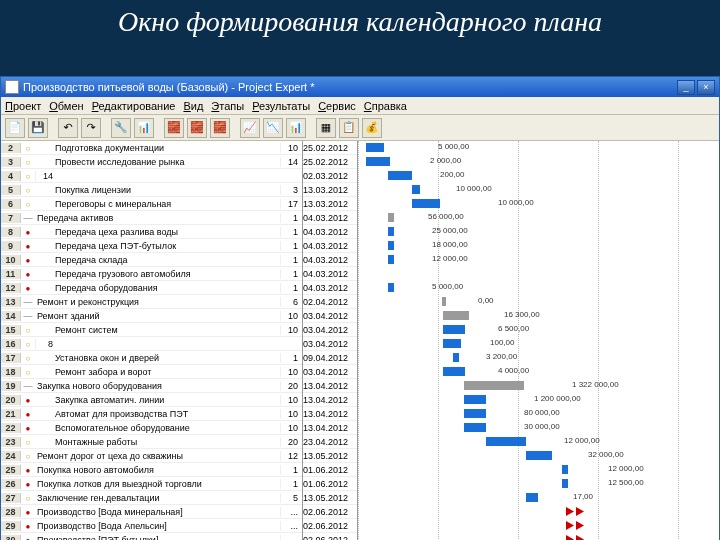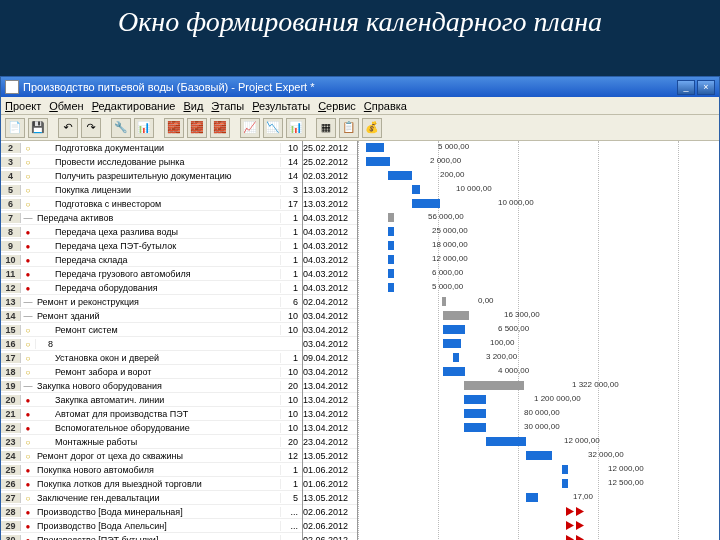--- a/index.html
+++ b/index.html
@@ -99,33 +99,32 @@
           </div>
           <div class="row l2">
             <div class="row-num">3</div>
             <div class="row-bullet"><span class="bullet-gold">○</span></div>
             <div class="row-name">Провести исследование рынка</div>
             <div class="row-dur">14</div>
           </div>
           <div class="row l2">
             <div class="row-num">4</div>
             <div class="row-bullet"><span class="bullet-gold">○</span></div>
-            <div class="row-name">Получить разрешительную документацию</div>
             <div class="row-dur">14</div>
           </div>
           <div class="row l2">
             <div class="row-num">5</div>
             <div class="row-bullet"><span class="bullet-gold">○</span></div>
             <div class="row-name">Покупка лицензии</div>
             <div class="row-dur">3</div>
           </div>
           <div class="row l2">
             <div class="row-num">6</div>
             <div class="row-bullet"><span class="bullet-gold">○</span></div>
-            <div class="row-name">Подготовка с инвестором</div>
+            <div class="row-name">Переговоры с минеральная</div>
             <div class="row-dur">17</div>
           </div>
           <div class="row l1">
             <div class="row-num">7</div>
             <div class="row-bullet"><span class="bullet-dash">—</span></div>
             <div class="row-name">Передача активов</div>
             <div class="row-dur">1</div>
           </div>
           <div class="row l2">
             <div class="row-num">8</div>
@@ -390,24 +389,20 @@
           <div class="glabel" style="left: 74px;">25 000,00</div>
         </div>
         <div class="grow" style="top: 98px;">
           <div class="gbar " style="left: 30px; width: 6px;"></div>
           <div class="glabel" style="left: 74px;">18 000,00</div>
         </div>
         <div class="grow" style="top: 112px;">
           <div class="gbar " style="left: 30px; width: 6px;"></div>
           <div class="glabel" style="left: 74px;">12 000,00</div>
         </div>
-        <div class="grow" style="top: 126px;">
-          <div class="gbar " style="left: 30px; width: 6px;"></div>
-          <div class="glabel" style="left: 74px;">6 000,00</div>
-        </div>
         <div class="grow" style="top: 140px;">
           <div class="gbar " style="left: 30px; width: 6px;"></div>
           <div class="glabel" style="left: 74px;">5 000,00</div>
         </div>
         <div class="grow" style="top: 154px;">
           <div class="gbar grey" style="left: 84px; width: 4px;"></div>
           <div class="glabel" style="left: 120px;">0,00</div>
         </div>
         <div class="grow" style="top: 168px;">
           <div class="gbar grey" style="left: 85px; width: 26px;"></div>

